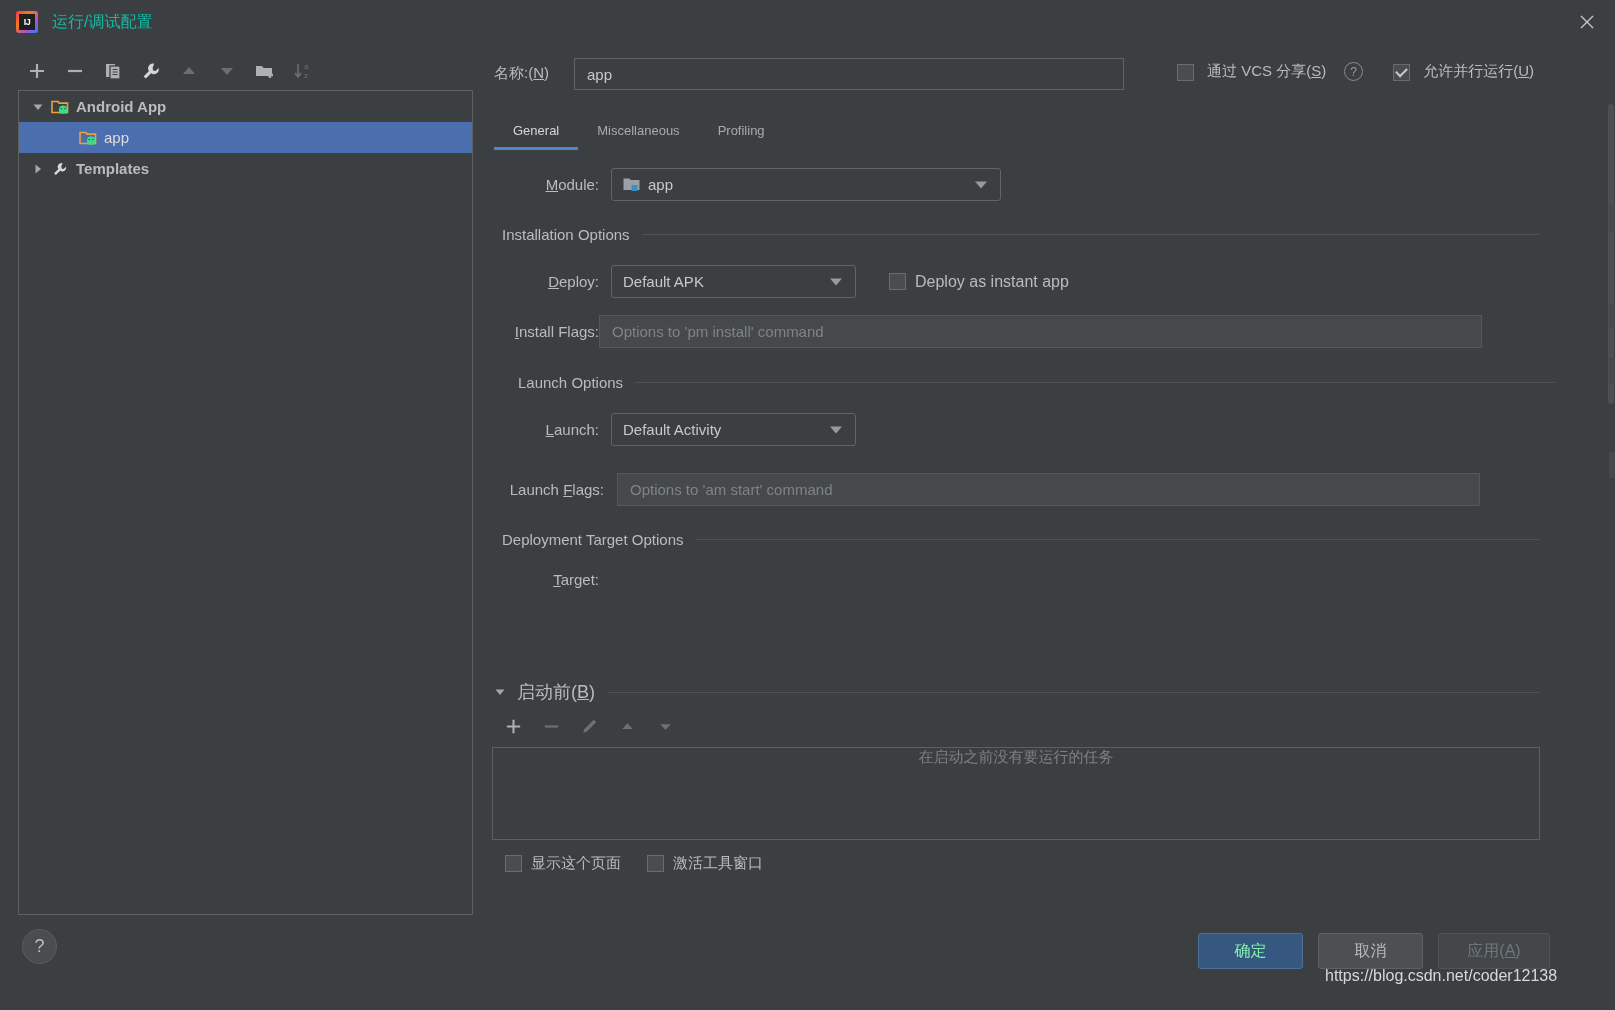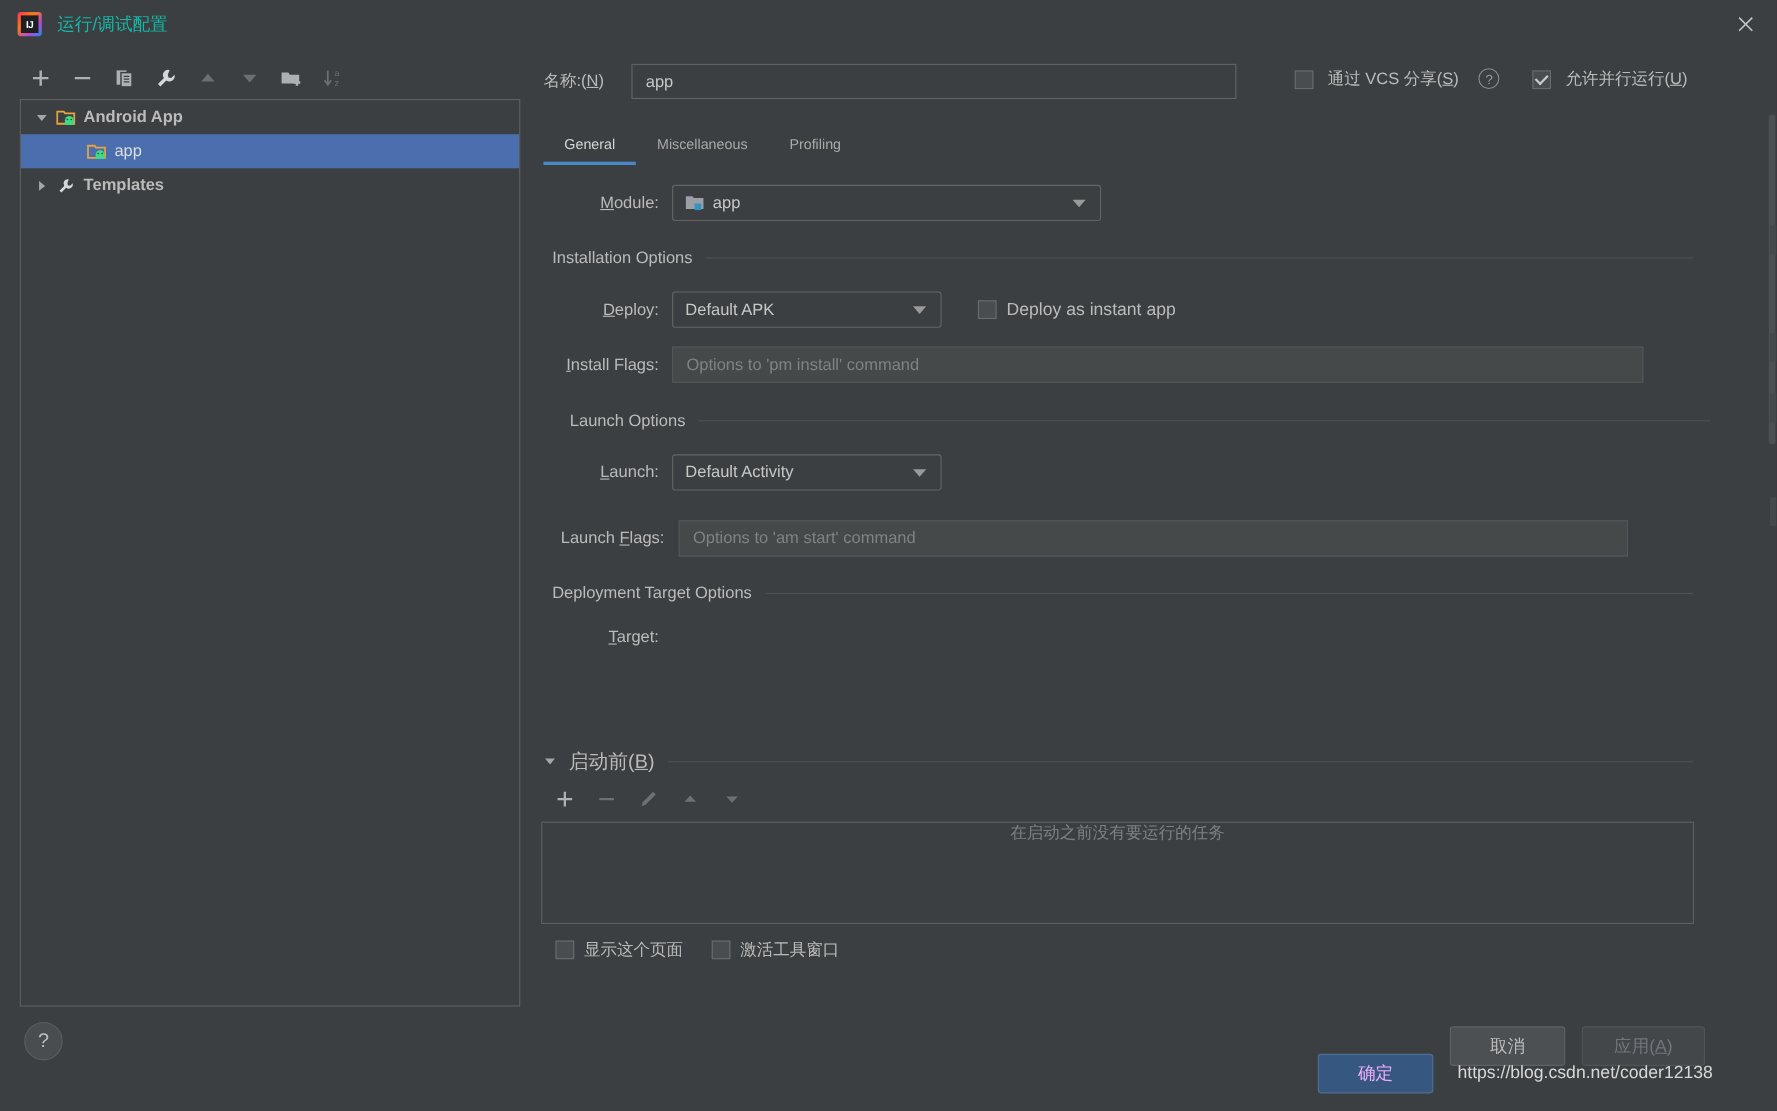--- a/index.html
+++ b/index.html
@@ -281,21 +281,21 @@
   .btn {
     position: absolute;
     height: 36px;
     border-radius: 3px;
     display: flex; align-items: center; justify-content: center;
     font-size: 16px;
     box-sizing: border-box;
     cursor: pointer;
   }
   .btn-primary {
-    background: #365880; border: 1px solid #4c7098; color: #f0abfc; margin-top: 25px;
+    background: #365880; border: 1px solid #4c7098; color: #86efac;
   }
   .btn-default {
     background: #4c5052; border: 1px solid #5e6264; color: #bbbbbb;
   }
   .btn-disabled {
     background: #43474a; border: 1px solid #505457; color: #71767a;
     cursor: default;
   }
   .watermark {
     position: absolute; left: 1325px; top: 967px;
@@ -482,21 +482,21 @@
       <span class="combo" style="width:245px; margin-left:12px;">
         <span>Default APK</span>
         <span class="arrow"></span>
       </span>
       <span class="cb" style="margin-left:33px;"></span>
       <span class="cb-text">Deploy as instant app</span>
     </div>
 
     <div class="row" style="left:0; top:155px;">
       <span class="fl" style="width:105px;"><span class="u">I</span><span>nstall Flags:</span></span>
-      <span class="textfield" style="width:883px; margin-left:12px;">
+      <span class="textfield" style="width:883px; ">
         <span>Options to 'pm install' command</span>
       </span>
     </div>
 
     <div class="group-title" style="left:24px; top:214px; width:1037px;">
       <span>Launch Options</span>
       <span class="gt-line"></span>
     </div>
 
     <div class="row" style="left:0; top:253px;">

